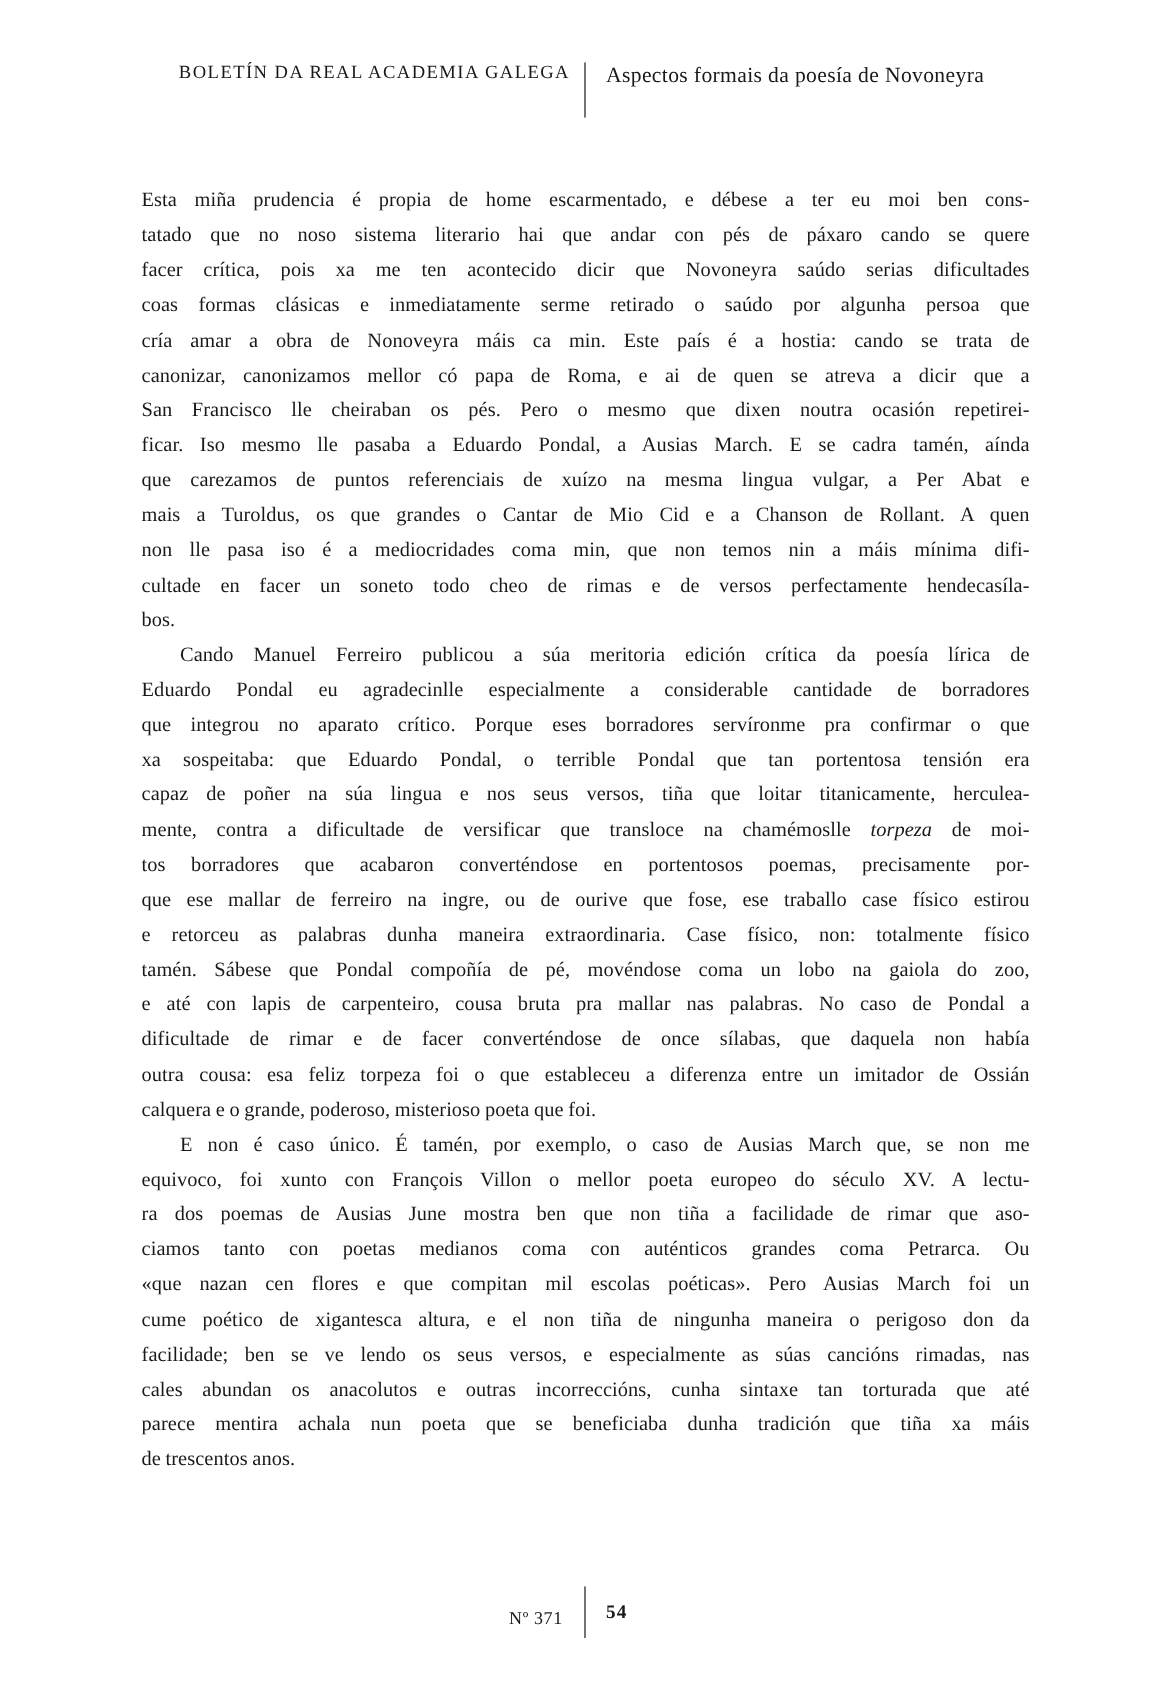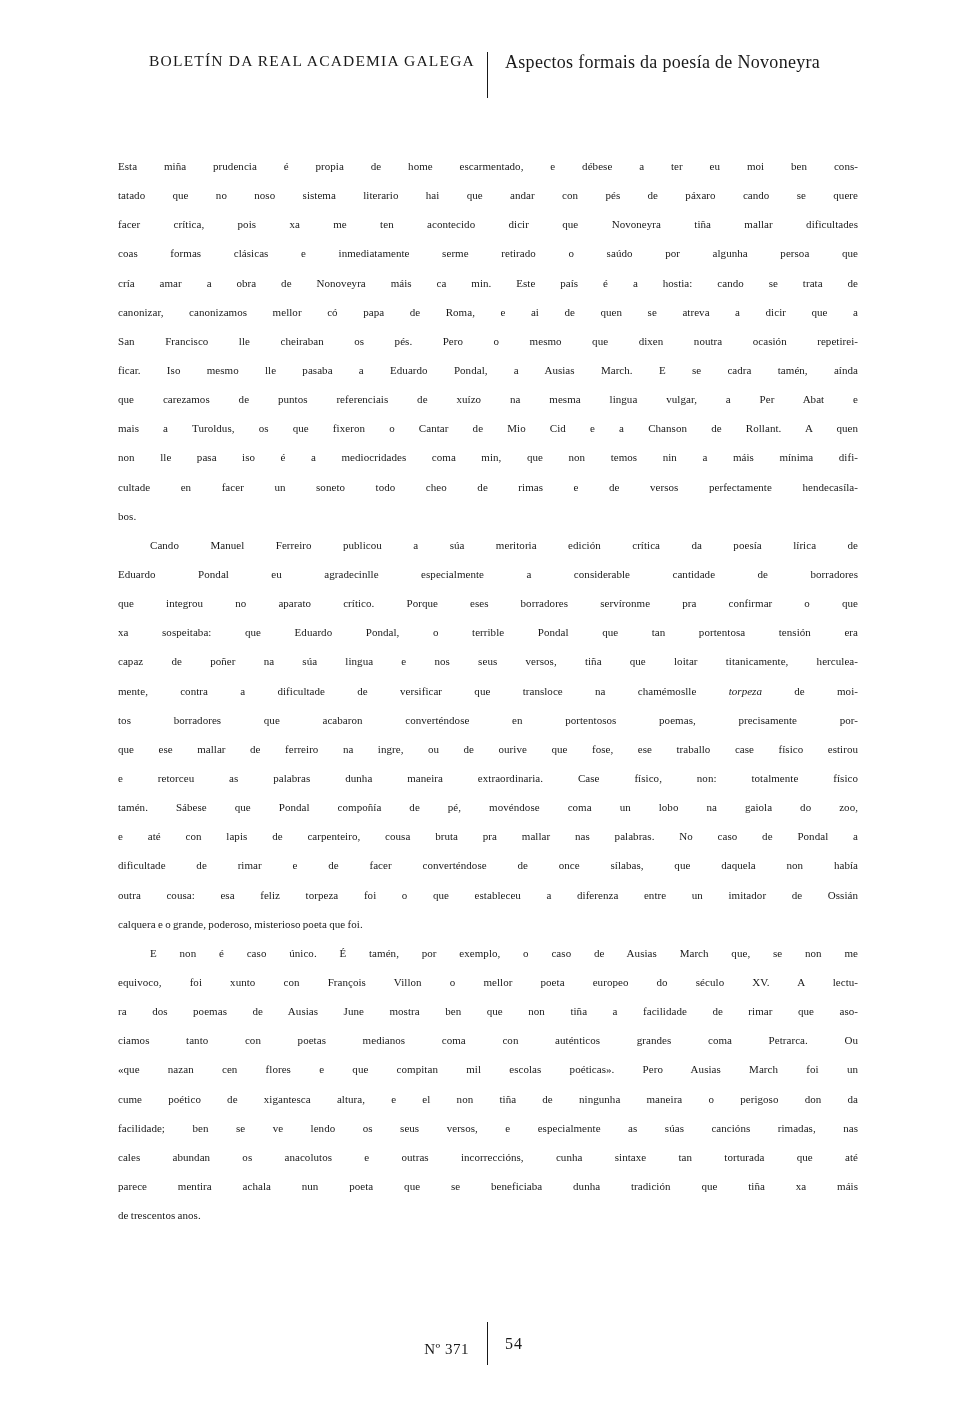--- a/index.html
+++ b/index.html
@@ -46,21 +46,21 @@
   }
 
   
   .article-body {
     position: absolute;
     left: 118px;
     top: 152px;
     width: 740px;
   }
   .line {
-    font-size: 11px;
+    font-size: 17px;
     line-height: 29.15px;
     height: 29.15px;
     overflow: hidden;
     text-align: justify;
     text-align-last: justify;
     word-spacing: -0.5px;
     letter-spacing: 0.05px;
   }
   .line.last {
     text-align: right;
@@ -91,47 +91,47 @@
   }
   .pf-divider {
     width: 1px;
     height: 43px;
     background: #191919;
     flex: 0 0 1px;
   }
   .page-foot .pf-right {
     padding-left: 17px;
     font-size: 16px;
-    font-weight: 400;
+    font-weight: 700;
     letter-spacing: 1px;
     white-space: nowrap;
   }
 </style>
 </head>
 <body>
 
 <div class="page">
 
   <div class="running-head">
     <div class="rh-left">BOLETÍN DA REAL ACADEMIA GALEGA</div>
     <div class="rh-divider"></div>
     <div class="rh-right">Aspectos formais da poesía de Novoneyra</div>
   </div>
 
   <div class="article-body">
       <div class="line">Esta miña prudencia é propia de home escarmentado, e débese a ter eu moi ben cons-</div>
       <div class="line">tatado que no noso sistema literario hai que andar con pés de páxaro cando se quere</div>
-      <div class="line">facer crítica, pois xa me ten acontecido dicir que Novoneyra tiña mallar dificultades</div>
+      <div class="line">facer crítica, pois xa me ten acontecido dicir que Novoneyra saúdo serias dificultades</div>
       <div class="line">coas formas clásicas e inmediatamente serme retirado o saúdo por algunha persoa que</div>
       <div class="line">cría amar a obra de Nonoveyra máis ca min. Este país é a hostia: cando se trata de</div>
       <div class="line">canonizar, canonizamos mellor có papa de Roma, e ai de quen se atreva a dicir que a</div>
       <div class="line">San Francisco lle cheiraban os pés. Pero o mesmo que dixen noutra ocasión repetirei-</div>
       <div class="line">ficar. Iso mesmo lle pasaba a Eduardo Pondal, a Ausias March. E se cadra tamén, aínda</div>
       <div class="line">que carezamos de puntos referenciais de xuízo na mesma lingua vulgar, a Per Abat e</div>
-      <div class="line">mais a Turoldus, os que fixeron o Cantar de Mio Cid e a Chanson de Rollant. A quen</div>
+      <div class="line">mais a Turoldus, os que grandes o Cantar de Mio Cid e a Chanson de Rollant. A quen</div>
       <div class="line">non lle pasa iso é a mediocridades coma min, que non temos nin a máis mínima difi-</div>
       <div class="line">cultade en facer un soneto todo cheo de rimas e de versos perfectamente hendecasíla-</div>
       <div class="line last">bos.</div>
       <div class="line indent">Cando Manuel Ferreiro publicou a súa meritoria edición crítica da poesía lírica de</div>
       <div class="line">Eduardo Pondal eu agradecinlle especialmente a considerable cantidade de borradores</div>
       <div class="line">que integrou no aparato crítico. Porque eses borradores servíronme pra confirmar o que</div>
       <div class="line">xa sospeitaba: que Eduardo Pondal, o terrible Pondal que tan portentosa tensión era</div>
       <div class="line">capaz de poñer na súa lingua e nos seus versos, tiña que loitar titanicamente, herculea-</div>
       <div class="line">mente, contra a dificultade de versificar que transloce na chamémoslle <i>torpeza</i> de moi-</div>
       <div class="line">tos borradores que acabaron converténdose en portentosos poemas, precisamente por-</div>

